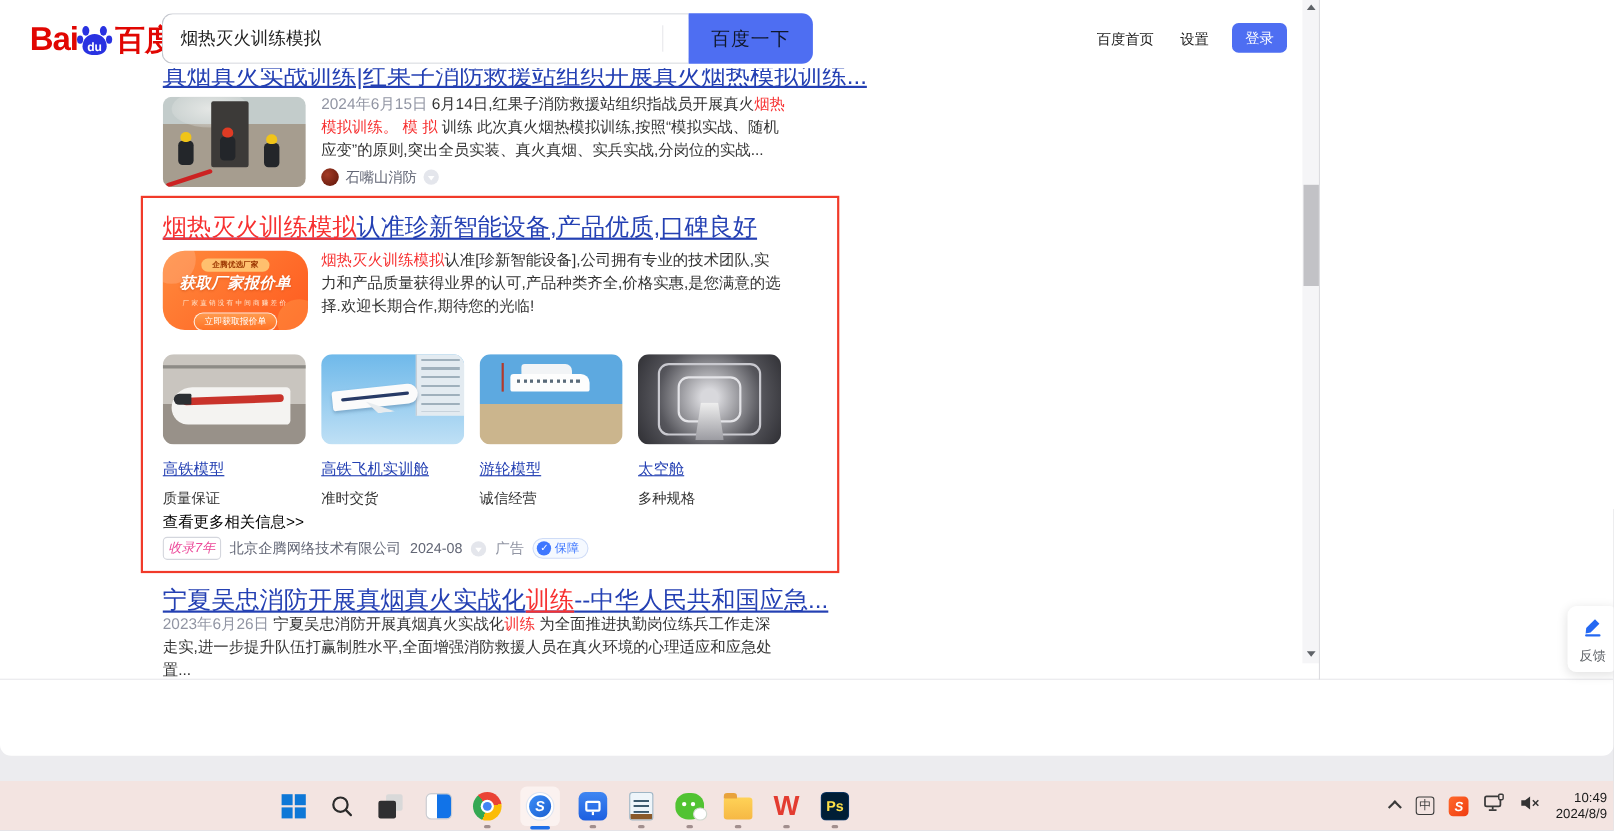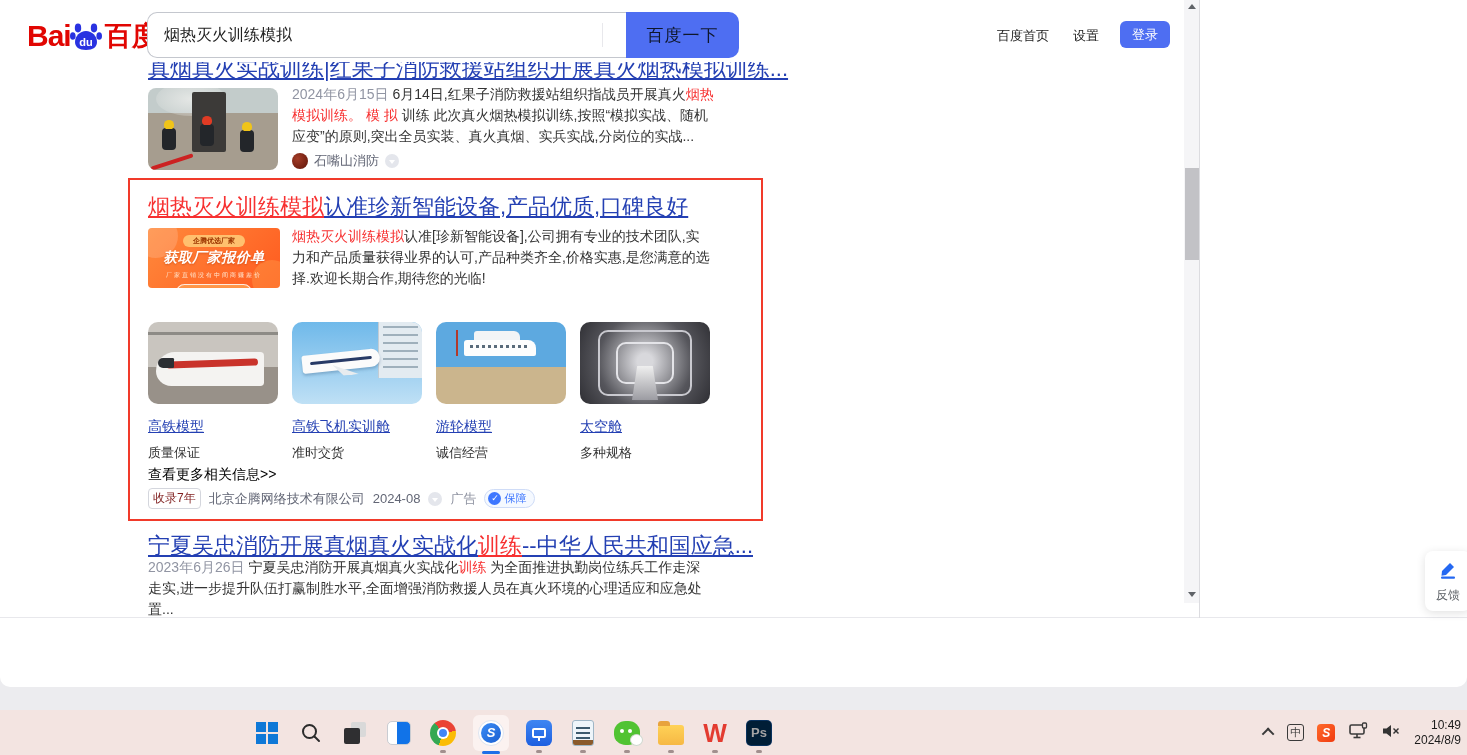--- a/index.html
+++ b/index.html
@@ -46,21 +46,21 @@
   .ff{position:absolute;width:14px;height:22px;background:#23262a;border-radius:4px;}
   .ff::before{content:"";position:absolute;left:2px;top:-8px;width:10px;height:9px;border-radius:50% 50% 40% 40%;}
   .ff.h-y::before{background:#f0c419;}
   .ff.h-r::before{background:#e03b24;}
   .hose{position:absolute;left:2px;bottom:6px;width:44px;height:4px;background:#c22;transform:rotate(-18deg);border-radius:2px;}
 
   
   .ad-box{position:absolute;left:128px;top:178px;width:635px;height:343px;border:2px solid #f13a2a;}
   .ad-title{position:absolute;left:18px;top:12px;}
   .ad-desc{position:absolute;left:162px;top:46px;width:418px;}
-  .banner{position:absolute;left:18px;top:48px;width:132px;height:60px;border-radius:4px;background:linear-gradient(135deg,#ff8a3c,#ff5a1f);overflow:hidden;cursor:pointer;}
+  .banner{position:absolute;left:18px;top:48px;width:132px;height:72px;border-radius:20px;background:linear-gradient(135deg,#ff8a3c,#ff5a1f);overflow:hidden;cursor:pointer;}
   .banner::before{content:"";position:absolute;left:-14px;top:-14px;width:44px;height:44px;border-radius:50%;background:rgba(255,255,255,.16);}
   .banner::after{content:"";position:absolute;right:-12px;bottom:-12px;width:40px;height:40px;border-radius:50%;background:rgba(255,170,80,.35);}
   .banner .pill{position:absolute;left:50%;top:7px;transform:translateX(-50%);background:#ffc06e;color:#9c3500;font-size:7px;font-weight:bold;padding:1px 10px;border-radius:7px;white-space:nowrap;z-index:2;}
   .banner .main{position:absolute;left:0;right:0;top:21px;text-align:center;color:#fff;font-size:14px;font-weight:900;font-style:italic;letter-spacing:.5px;text-shadow:0 1px 2px rgba(170,50,0,.45);white-space:nowrap;z-index:2;}
   .banner .sub{position:absolute;left:0;right:0;top:43px;text-align:center;color:#ffe6cf;font-size:6px;letter-spacing:2px;white-space:nowrap;z-index:2;}
   .banner .bbtn{position:absolute;left:50%;top:56px;transform:translateX(-50%);border:1px solid rgba(255,255,255,.85);background:linear-gradient(#ff9a4d,#ff7226);color:#fff;font-size:8px;padding:2px 9px;border-radius:9px;white-space:nowrap;z-index:2;cursor:pointer;}
 
   .prod-card{position:absolute;width:132px;cursor:pointer;}
   .prod-img{width:130px;height:82px;border-radius:10px;overflow:hidden;position:relative;}
   .prod-label{display:block;margin-top:14px;font-size:14px;color:#2440b3;text-decoration:underline;cursor:pointer;}
@@ -86,21 +86,21 @@
   .crane{position:absolute;left:20px;top:8px;width:2px;height:26px;background:#b23a2c;}
 
   .capsule-scene{width:100%;height:100%;background:radial-gradient(circle at 50% 48%,#d8d8dc 0 10%,#56565c 60%,#2e2e33 100%);position:relative;}
   .ring{position:absolute;border:2px solid #c9c9cf;border-radius:10px;}
   .ring.r1{inset:8px 18px;}
   .ring.r2{inset:20px 36px;border-color:#e4e4e8;}
   .capsule-scene .floor{position:absolute;left:52px;top:44px;width:26px;height:34px;background:linear-gradient(#efefef,#9c9ca2);clip-path:polygon(20% 0,80% 0,100% 100%,0 100%);}
 
   .more-link{position:absolute;left:18px;top:286px;font-size:14px;color:#000000;cursor:pointer;}
   .ad-footer{position:absolute;left:18px;top:308px;display:flex;align-items:center;gap:8px;font-size:13px;color:#626675;}
-  .age-badge{border:1px solid #d4d6dd;border-radius:4px;font-size:12px;padding:1px 4px;color:#7f1d1d;}
+  .age-badge{border:1px solid #d4d6dd;border-radius:4px;font-size:12px;padding:1px 4px;color:#ec4899;font-style:italic;}
   .ad-label{color:#9195a3;}
   .secure-badge{display:inline-flex;align-items:center;gap:3px;border:1px solid #cfdcf7;background:#f5f9ff;border-radius:10px;padding:1px 8px 1px 3px;cursor:pointer;}
   .secure-badge .ck{width:13px;height:13px;border-radius:50%;background:#3e77ff;color:#fff;font-size:9px;line-height:13px;text-align:center;}
   .secure-badge .tx{color:#3e77ff;font-size:11px;}
 
   
   .scrollbar{position:absolute;left:1184px;top:0;width:16px;height:603px;background:#f5f5f7;z-index:7;}
   .sb-edge{position:absolute;left:1199px;top:0;width:1px;height:618px;background:#dcdce0;z-index:7;}
   .sb-arrow{position:absolute;left:4px;width:0;height:0;border-left:4px solid transparent;border-right:4px solid transparent;cursor:pointer;}
   .sb-up{top:4px;border-bottom:5px solid #5f6368;}
@@ -133,21 +133,21 @@
   .pcm-ic i::after{content:"";position:absolute;left:4px;bottom:-5px;width:2px;height:3px;background:#fff;}
   .note-ic{width:22px;height:26px;background:#eef5fa;border:1px solid #9fb6c6;border-radius:3px;position:relative;overflow:hidden;}
   .note-ic::before{content:"";position:absolute;left:3px;top:6px;right:3px;height:12px;background:repeating-linear-gradient(#3c5a6e 0 2px,transparent 2px 5px);}
   .note-ic::after{content:"";position:absolute;left:0;bottom:0;width:100%;height:5px;background:#8a5a2b;}
   .wechat-ic{width:26px;height:24px;background:#51c332;border-radius:45%;position:relative;}
   .wechat-ic::before{content:"";position:absolute;left:6px;top:8px;width:4px;height:4px;border-radius:50%;background:#fff;box-shadow:8px 0 0 #fff;}
   .wechat-ic::after{content:"";position:absolute;right:-3px;bottom:-1px;width:11px;height:10px;border-radius:50%;background:#fff;border:1px solid #cfd8cf;}
   .folder-ic{width:26px;height:20px;background:linear-gradient(#ffd257,#f6b844);border-radius:3px;position:relative;margin-top:4px;}
   .folder-ic::before{content:"";position:absolute;left:0;top:-4px;width:12px;height:5px;background:#e8a33d;border-radius:3px 3px 0 0;}
   .wps-ic{color:#e33b30;font-size:25px;font-weight:900;line-height:28px;}
-  .ps-ic{width:26px;height:26px;background:#001e36;border:1px solid #2b84ff33;border-radius:5px;color:#a3a3a3;font-size:13px;font-weight:bold;display:flex;align-items:center;justify-content:center;}
+  .ps-ic{width:26px;height:26px;background:#001e36;border:1px solid #2b84ff33;border-radius:5px;color:#fde047;font-size:13px;font-weight:bold;display:flex;align-items:center;justify-content:center;}
 
   .tray{position:absolute;right:6px;top:0;height:45px;display:flex;align-items:center;gap:13px;}
   .tray-chevron{width:9px;height:9px;border-top:2px solid #3a3a3a;border-left:2px solid #3a3a3a;transform:rotate(45deg) translateY(2px);cursor:pointer;}
   .ime-ic{width:17px;height:17px;border:1.5px solid #3a3a3a;border-radius:3px;color:#3a3a3a;font-size:11px;line-height:14px;text-align:center;cursor:pointer;}
   .sg-tray{width:18px;height:18px;border-radius:4px;background:linear-gradient(135deg,#ff6a2b,#f03b10);color:#fff;font-size:12px;font-weight:bold;font-style:italic;text-align:center;line-height:18px;cursor:pointer;}
   .clock{font-size:12px;color:#1b1b1b;text-align:right;line-height:15px;cursor:pointer;}
 </style>
 </head>
 <body>
 

